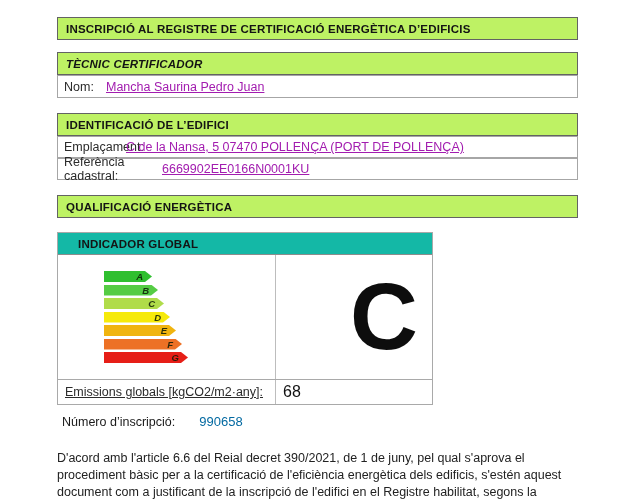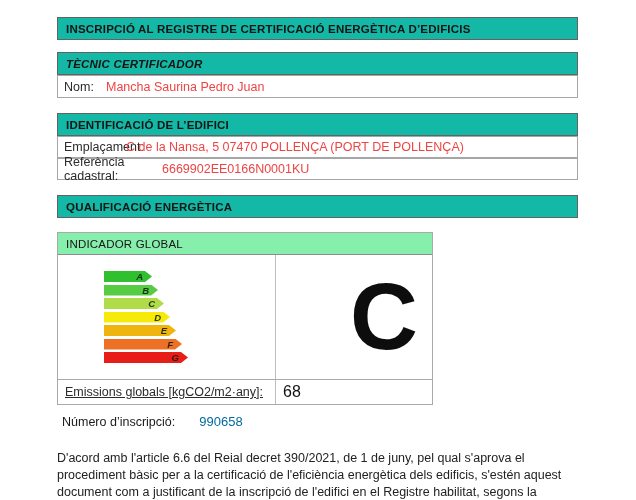--- a/index.html
+++ b/index.html
@@ -2,39 +2,39 @@
 <html><head>
 <meta charset="utf-8">
 <style>
   html,body{margin:0;padding:0;background:#ffffff;}
   .page{
     position:relative;width:636px;height:500px;background:#ffffff;
     font-family:"Liberation Sans",sans-serif;color:#1a1a1a;overflow:hidden;
   }
   .bar{
     position:absolute;left:57px;width:521px;height:23px;
-    background:#14b8a6;border:1px solid #636363;box-sizing:border-box;
+    background:#bef264;border:1px solid #636363;box-sizing:border-box;
     display:flex;align-items:center;padding:0 8px;
     font-weight:bold;font-size:11.5px;color:#141414;letter-spacing:.2px;
   }
   .row{
     position:absolute;left:57px;width:521px;height:22px;background:#fff;
     border:1px solid #a6a6a6;box-sizing:border-box;
     display:flex;align-items:center;font-size:12.5px;
   }
   .row .label{padding-left:6px;color:#2b2b2b;}
-  .row .value{color:#ef4444;}
+  .row .value{color:#a21caf;text-decoration:underline;}
   .table{
     position:absolute;left:57px;top:232px;width:376px;
     border:1px solid #a9a9a9;box-sizing:border-box;background:#fff;
   }
   .table-header{
-    height:21px;background:#86efac;border-bottom:1px solid #8c8c8c;
-    display:flex;align-items:center;padding:0 8px;
-    font-weight:normal;font-size:11.5px;color:#141414;letter-spacing:.2px;
+    height:21px;background:#14b8a6;border-bottom:1px solid #8c8c8c;
+    display:flex;align-items:center;padding:0 20px;
+    font-weight:bold;font-size:11.5px;color:#141414;letter-spacing:.2px;
   }
   .table-body{display:flex;height:124px;}
   .cell-scale{
     width:218px;border-right:1px solid #bdbdbd;box-sizing:border-box;
     padding:16px 0 0 46px;
   }
   .cell-rating{
     flex:1;display:flex;align-items:center;justify-content:flex-end;
     padding-right:14px;
   }

